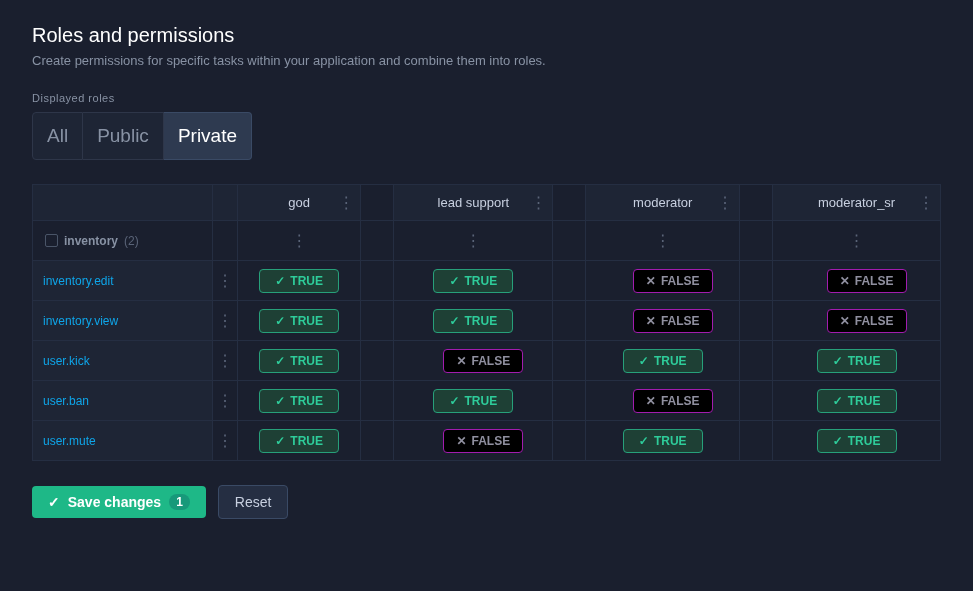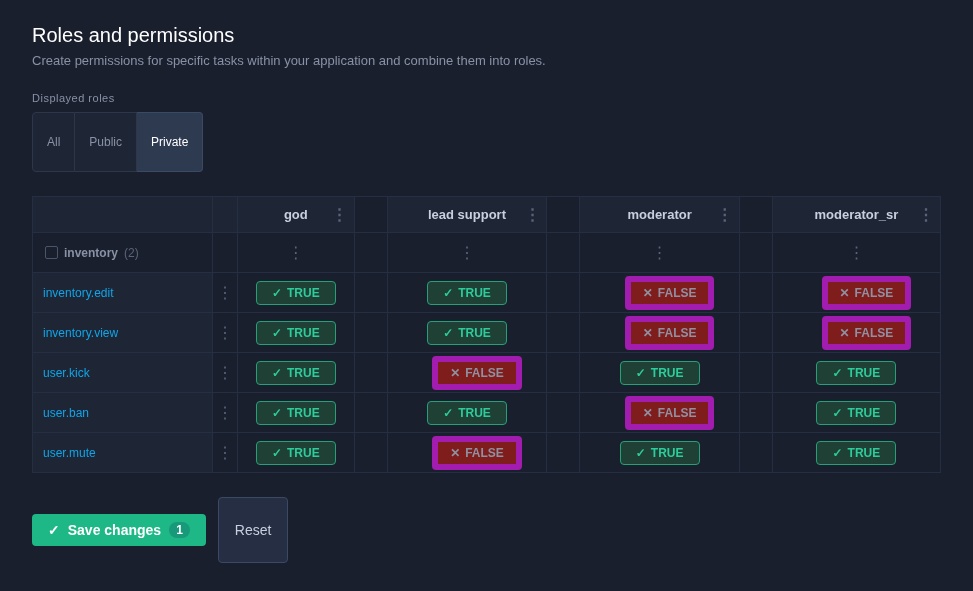--- a/index.html
+++ b/index.html
@@ -32,47 +32,47 @@
       letter-spacing: 0.5px;
     }
 
     .tab-group {
       display: flex;
       gap: 0;
       margin-bottom: 24px;
     }
 
     .tab-btn {
-      padding: 22px 14px;
+      padding: 12px 14px;
       border: 1px solid #2e3649;
       background: #1e2535;
       color: #8892a4;
       cursor: pointer;
-      font-size: 12px;
+      font-size: 19px;
       transition: background 0.15s;
     }
     .tab-btn:first-child { border-radius: 4px 0 0 4px; }
     .tab-btn:last-child { border-radius: 0 4px 4px 0; }
     .tab-btn.active {
       background: #2e3a50;
       color: #ffffff;
       border-color: #3a4a65;
     }
     .tab-btn:not(:first-child) { border-left: none; }
 
     .permissions-table {
       width: 100%;
       border-collapse: collapse;
       background: #1a1f2e;
     }
 
     .permissions-table th {
       background: #1e2535;
       color: #c8d0e0;
-      font-weight: 700;
+      font-weight: 400;
       font-size: 13px;
       padding: 10px 16px;
       text-align: center;
       border: 1px solid #252e42;
       position: relative;
     }
 
     .permissions-table th.perm-name-header {
       text-align: left;
       width: 180px;
@@ -145,23 +145,23 @@
       font-weight: 600;
       cursor: pointer;
       min-width: 80px;
       justify-content: center;
     }
 
     .btn-false {
       display: inline-flex;
       align-items: center;
       gap: 5px;
-      background: #7f1d1d;
+      background: #000000;
       color: #9090a0;
-      border: 6px solid #a21caf;
+      border: 1px solid #a21caf;
       border-radius: 4px;
       padding: 4px 12px;
       font-size: 12px;
       font-weight: 600;
       cursor: pointer;
       min-width: 80px;
       justify-content: center;
       margin-left: 20px;
     }
 
@@ -226,21 +226,21 @@
       padding: 1px 7px;
       font-size: 12px;
       color: #ffffff;
     }
 
     .reset-btn {
       background: #252e42;
       color: #c8d0e0;
       border: 1px solid #3a4a65;
       border-radius: 4px;
-      padding: 24px 16px;
+      padding: 8px 16px;
       font-size: 14px;
       cursor: pointer;
     }
 
     .dots-cell {
       vertical-align: middle;
     }
 
     .icon-check::before { content: '✓'; font-weight: 700; }
     .icon-x::before { content: '✕'; font-weight: 700; }

